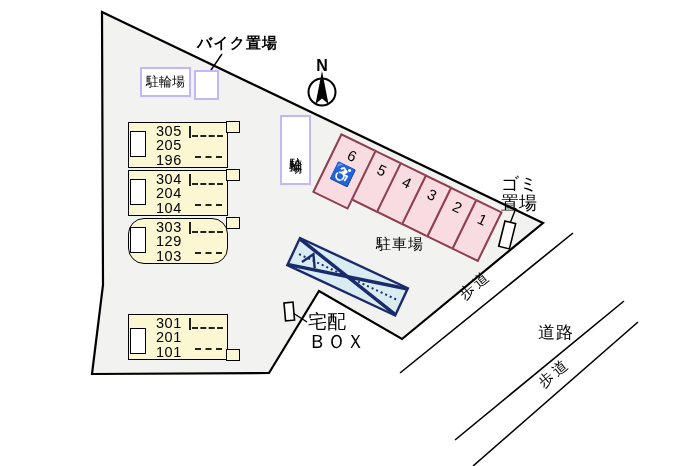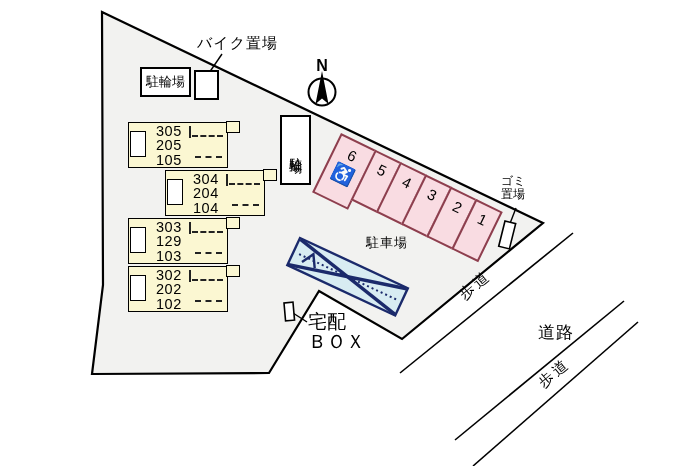--- a/index.html
+++ b/index.html
@@ -1,20 +1,20 @@
 <!DOCTYPE html>
 <html><head>
 <meta charset="utf-8">
 <style>
   html,body{margin:0;padding:0;background:#fff;}
   #plan{position:relative;width:700px;height:466px;background:#ffffff;overflow:hidden;
         font-family:"Liberation Sans", sans-serif;color:#000;}
   #plan svg{position:absolute;left:0;top:0;}
   .lbl{position:absolute;white-space:nowrap;line-height:1.05;}
-  .boxed{position:absolute;background:#fff;border:2px solid #000000;display:flex;
+  .boxed{position:absolute;background:#fff;border:2px solid #c4b5fd;display:flex;
          align-items:center;justify-content:center;}
   
   .bgroup{position:absolute;left:128px;width:100px;height:46px;background:#fbf7d2;
           border:1.6px solid #000;box-sizing:border-box;}
   .bgroup .prot{position:absolute;right:-13px;width:14px;height:12px;background:#fbf7d2;
           border:1.6px solid #000;box-sizing:border-box;}
   .bgroup .notch{position:absolute;left:1px;top:8px;width:16px;height:26px;background:#fff;
           border:1.8px solid #000;box-sizing:border-box;}
   .bgroup .units{position:absolute;left:27px;top:1px;font-size:14.5px;line-height:14.3px;
           letter-spacing:0.5px;}
@@ -65,76 +65,76 @@
     </g>
 
     <g>
       <circle cx="322" cy="92" r="13.5" fill="none" stroke="#000" stroke-width="2"></circle>
       <polygon points="322,71 328.5,104 322,98.5 315.5,104" fill="#000"></polygon>
     </g>
   </svg>
 
   <div class="lbl" style="left:308px;top:58px;width:28px;text-align:center;font-size:16px;font-weight:bold;">N</div>
 
-  <div class="lbl" style="left:197px;top:35px;font-size:15px;letter-spacing:1px;">バイク置場</div>
+  <div class="lbl" style="left:197px;top:35px;font-size:15px;letter-spacing:1px;font-weight:bold;">バイク置場</div>
   <div class="boxed" style="left:140px;top:67px;width:47px;height:26px;font-size:13px;">
     <span>駐輪場</span>
   </div>
   <div class="boxed" style="left:194px;top:70px;width:21px;height:26px;"></div>
 
   <div class="boxed" style="left:280px;top:115px;width:27px;height:66px;font-size:13px;">
     <span class="vtext">駐輪場</span>
   </div>
 
   <div class="bgroup" style="top:122px;">
     <span class="prot" style="top:-1.6px;"></span>
     <span class="notch"></span>
     <span class="vdash"></span>
       <span class="hdash1"></span>
       <span class="hdash2"></span>
     <div class="units">
       <div>305</div>
       <div>205</div>
-      <div>105</div>
+      <div>196</div>
     </div>
   </div>
-  <div class="bgroup" style="top:170px;margin-left:37px;">
+  <div class="bgroup" style="top:170px;">
     <span class="prot" style="top:-1.6px;"></span>
     <span class="notch"></span>
     <span class="vdash"></span>
       <span class="hdash1"></span>
       <span class="hdash2"></span>
     <div class="units">
       <div>304</div>
       <div>204</div>
       <div>104</div>
     </div>
   </div>
-  <div class="bgroup" style="top:218px;">
+  <div class="bgroup" style="top:218px;border-radius:16px;">
     <span class="prot" style="top:-1.6px;"></span>
     <span class="notch"></span>
     <span class="vdash"></span>
       <span class="hdash1"></span>
       <span class="hdash2"></span>
     <div class="units">
       <div>303</div>
       <div>129</div>
       <div>103</div>
     </div>
   </div>
-  <div class="bgroup" style="top:266px;">
-    <span class="prot" style="top:-1.6px;"></span>
-    <span class="notch"></span>
+  <div class="bgroup" style="top:314px;">
+    <span class="prot" style="bottom:-1.6px;"></span>
+    <span class="notch" style="top:13px;"></span>
     <span class="vdash"></span>
       <span class="hdash1"></span>
       <span class="hdash2"></span>
     <div class="units">
-      <div>302</div>
-      <div>202</div>
-      <div>102</div>
+      <div>301</div>
+      <div>201</div>
+      <div>101</div>
     </div>
   </div>
 
   <div id="pstrip">
     <div class="pspace">
       <div class="num">6</div>
       <div class="wc">♿</div>
     </div>
     <div class="pspace">
       <div class="num">5</div>
@@ -146,23 +146,23 @@
       <div class="num">3</div>
     </div>
     <div class="pspace">
       <div class="num">2</div>
     </div>
     <div class="pspace">
       <div class="num">1</div>
     </div>
   </div>
 
-  <div class="lbl" style="left:366px;top:236px;font-size:13px;letter-spacing:1px;">駐車場</div>
+  <div class="lbl" style="left:376px;top:236px;font-size:15px;letter-spacing:1px;">駐車場</div>
 
-  <div class="lbl" style="left:501px;top:175px;font-size:12px;text-align:left;">
+  <div class="lbl" style="left:501px;top:175px;font-size:18px;text-align:left;">
     <div>ゴミ</div>
     <div>置場</div>
   </div>
 
   <div class="lbl" style="left:308px;top:312px;font-size:19px;">
     <div>宅配</div>
     <div>ＢＯＸ</div>
   </div>
 
   <div class="lbl" style="left:498px;top:324px;font-size:17px;letter-spacing:1px;margin-left:40px;">道路</div>

